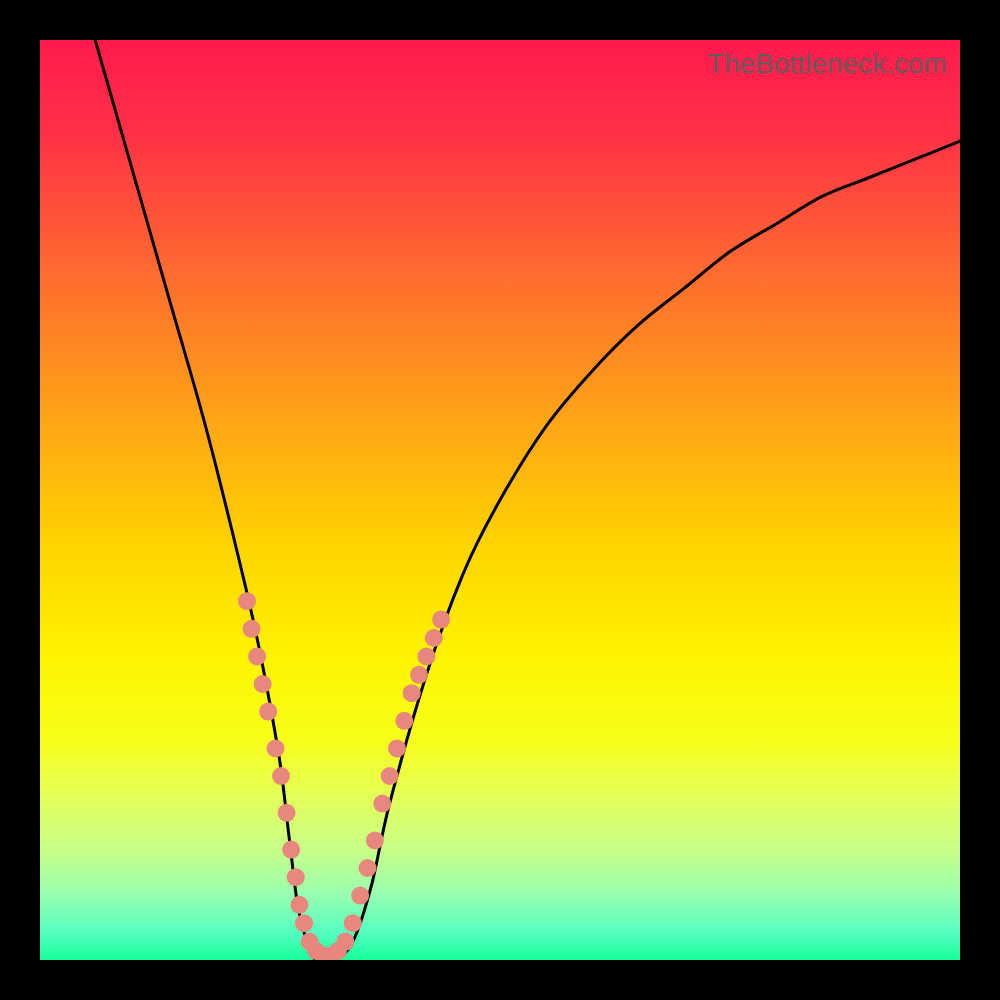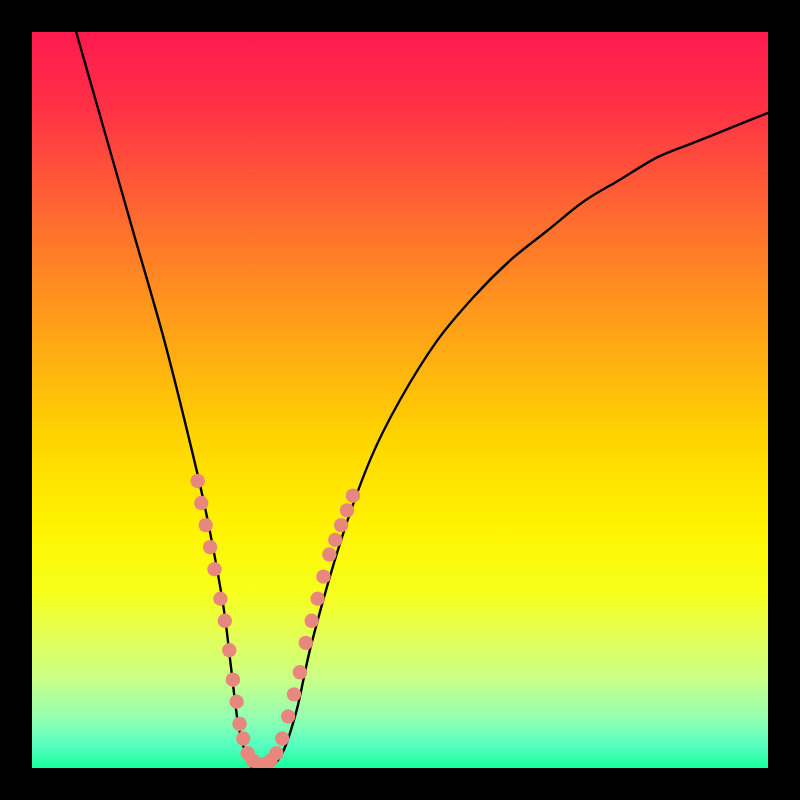--- a/index.html
+++ b/index.html
@@ -103,14 +103,15 @@
           <circle cx="285.57" cy="566.72" r="7.2" fill="#e8877e"></circle>
           <circle cx="291.46" cy="544.64" r="7.2" fill="#e8877e"></circle>
           <circle cx="297.34" cy="522.56" r="7.2" fill="#e8877e"></circle>
           <circle cx="303.23" cy="507.84" r="7.2" fill="#e8877e"></circle>
           <circle cx="309.12" cy="493.12" r="7.2" fill="#e8877e"></circle>
           <circle cx="315.01" cy="478.40" r="7.2" fill="#e8877e"></circle>
           <circle cx="320.90" cy="463.68" r="7.2" fill="#e8877e"></circle>
         </g>
     </svg>
 
+    <div class="watermark">TheBottleneck.com</div>
   </div>
 </div>
 
 </body></html>

